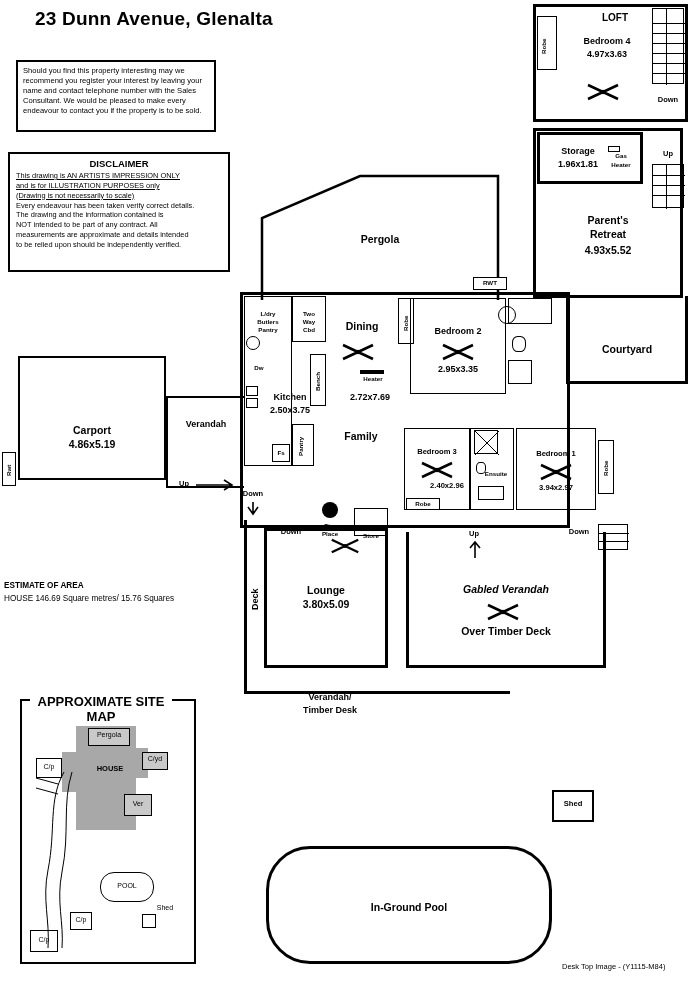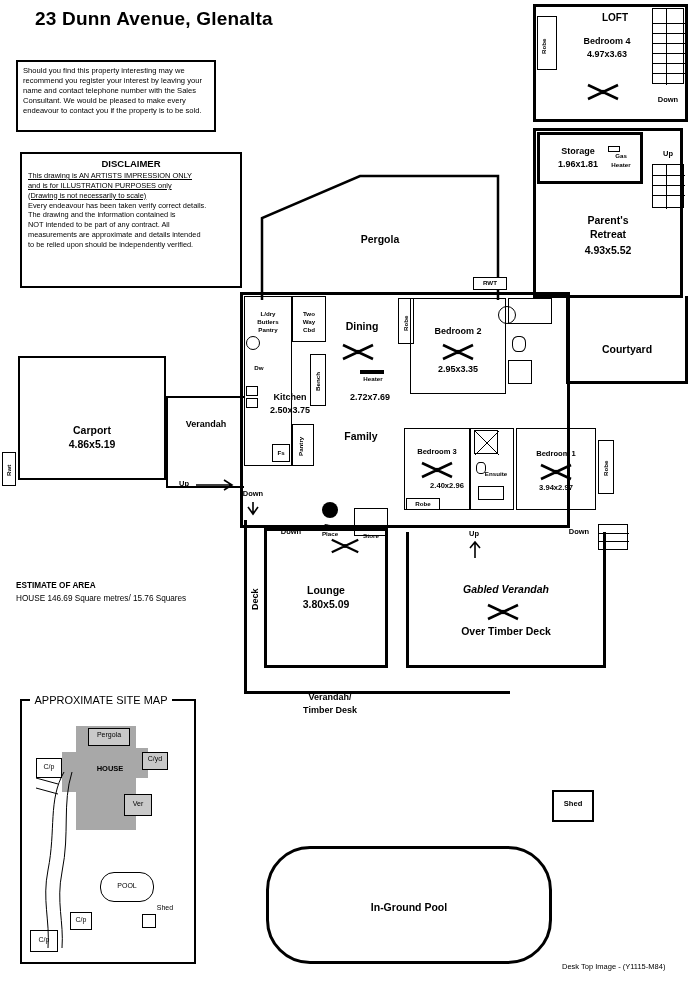--- a/index.html
+++ b/index.html
@@ -92,21 +92,21 @@
 </style>
 </head>
 <body>
 
 <div class="abs ttl" style="left:14px; top:8px;">23 Dunn Avenue, Glenalta</div>
 
 <div class="abs box note" style="left:16px; top:60px; width:200px; height:72px;">
   <span>Should you find this property interesting may we recommend you register your interest by leaving your name and contact telephone number with the Sales Consultant. We would be pleased to make every endeavour to contact you if the property is to be sold.</span>
 </div>
 
-<div class="abs box" style="left:20px; top:152px; width:222px; height:136px; padding:4px 6px;">
+<div class="abs box" style="left:8px; top:152px; width:222px; height:120px; padding:4px 6px;">
   <div class="disc-title">DISCLAIMER</div>
   <div style="font-size:7.4px; line-height:1.33;">
     <div class="u">This drawing is AN ARTISTS IMPRESSION ONLY</div>
     <div class="u">and is for ILLUSTRATION PURPOSES only</div>
     <div class="u">(Drawing is not necessarily to scale)</div>
     <div>Every endeavour has been taken verify correct details.</div>
     <div>The drawing and the information contained is</div>
     <div>NOT intended to be part of any contract.  All</div>
     <div>measurements are approximate and details intended</div>
     <div>to be relied upon should be independently verified.</div>
@@ -307,30 +307,30 @@
 <div class="abs lbl" style="left:462px; top:530px; width:24px;">Up</div>
 <svg class="abs" style="left:468px; top:540px;" width="14" height="18" viewBox="0 0 14 18">
   <path d="M7 18 L7 2 M2 8 L7 2 L12 8" stroke="#000" stroke-width="1.6" fill="none"></path>
 </svg>
 <div class="abs lbl" style="left:562px; top:528px; width:34px;">Down</div>
 <div class="abs thin" style="left:598px; top:524px; width:30px; height:26px;">
   <div style="position:absolute;left:0;top:8px;width:30px;height:1px;background:#000;"></div>
   <div style="position:absolute;left:0;top:16px;width:30px;height:1px;background:#000;"></div>
 </div>
 
-<div class="abs estimate" style="left:16px; top:580px; width:250px;">
+<div class="abs estimate" style="left:4px; top:580px; width:250px;">
   <div class="hd">ESTIMATE OF AREA</div>
   <div>HOUSE   146.69 Square metres/ 15.76  Squares</div>
   <div style="height:8px;"></div>
 </div>
 
 <div class="abs" style="left:20px; top:700px; width:176px; height:264px; border:2px solid #000; border-top:0; box-sizing:border-box;"></div>
 <div class="abs" style="left:20px; top:699px; width:14px; height:2px; background:#000;"></div>
 <div class="abs" style="left:170px; top:699px; width:26px; height:2px; background:#000;"></div>
-<div class="abs sitemap-label" style="left:30px; top:694px; width:142px; font-weight:normal; font-size:11px; background:#fff;">APPROXIMATE SITE MAP</div>
+<div class="abs sitemap-label" style="left:30px; top:694px; width:142px; font-weight:bold; font-size:13px; background:#fff;">APPROXIMATE SITE MAP</div>
 
 <div class="abs sitemap-bg" style="left:76px; top:726px; width:60px; height:104px;"></div>
 <div class="abs sitemap-bg" style="left:62px; top:752px; width:20px; height:40px;"></div>
 <div class="abs sitemap-bg" style="left:130px; top:748px; width:18px; height:30px;"></div>
 <div class="abs thin" style="left:88px; top:728px; width:42px; height:18px; background:#c9c9c9;"></div>
 <div class="abs sitemap-label" style="left:88px; top:731px; width:42px;">Pergola</div>
 <div class="abs sitemap-label" style="left:86px; top:764px; width:48px; font-weight:bold; font-size:7.5px;">HOUSE</div>
 <div class="abs thin" style="left:142px; top:752px; width:26px; height:18px; background:#c9c9c9;"></div>
 <div class="abs sitemap-label" style="left:142px; top:755px; width:26px;">C/yd</div>
 <div class="abs thin" style="left:124px; top:794px; width:28px; height:22px; background:#c9c9c9;"></div>

